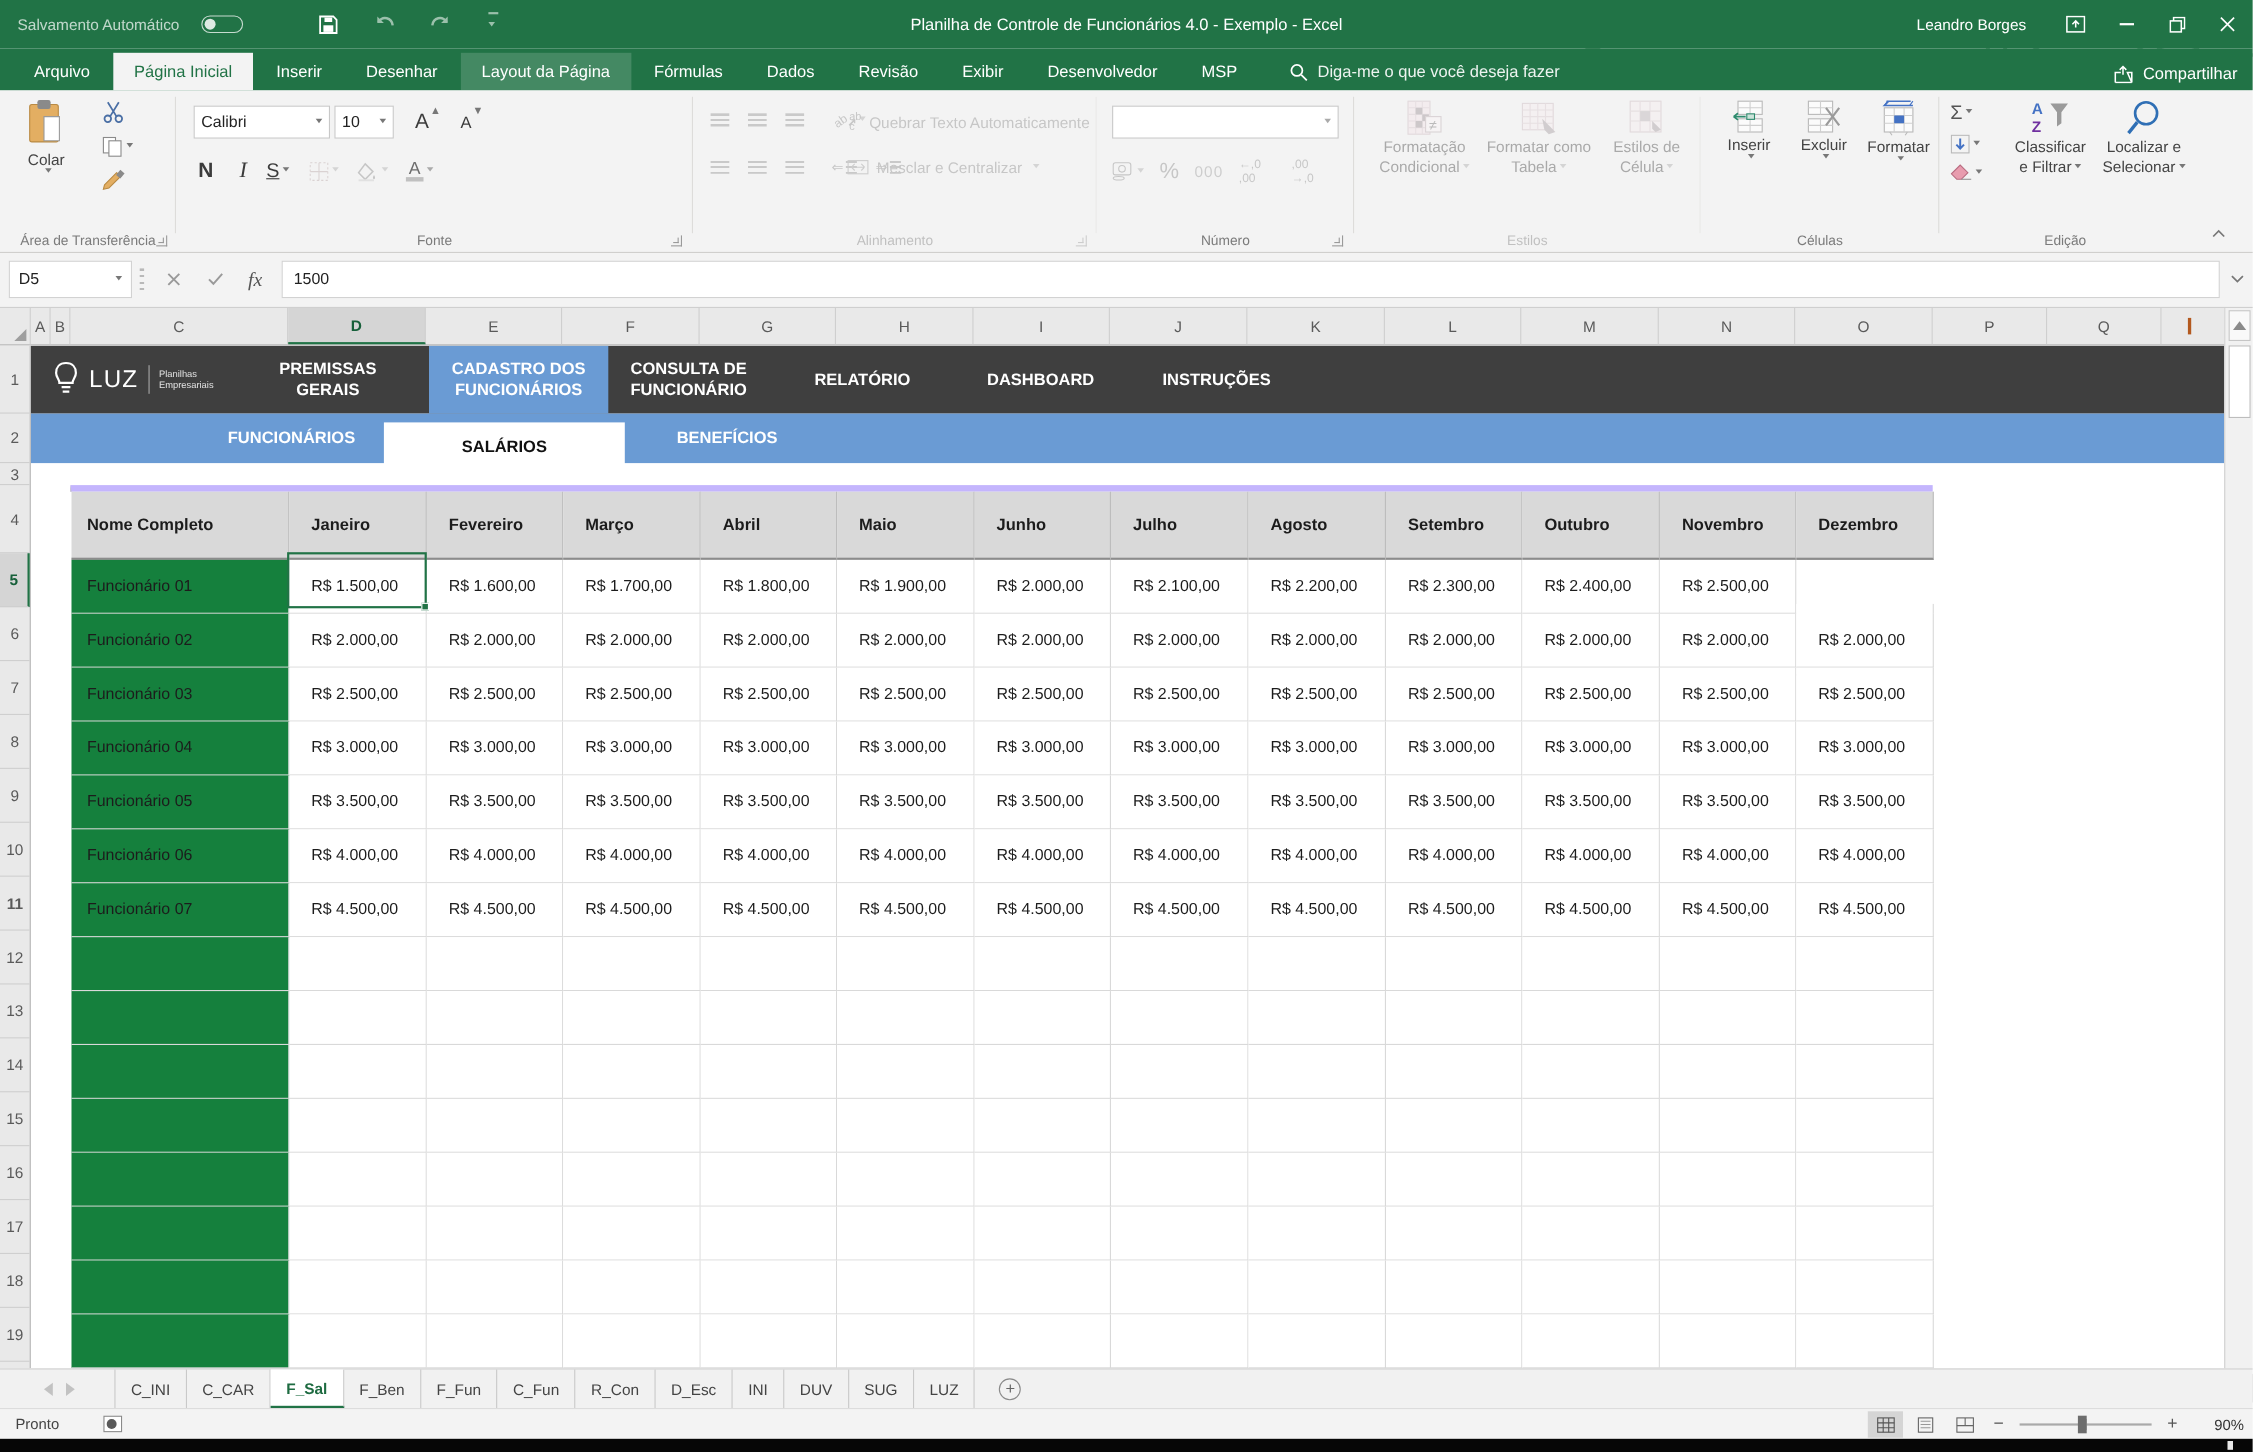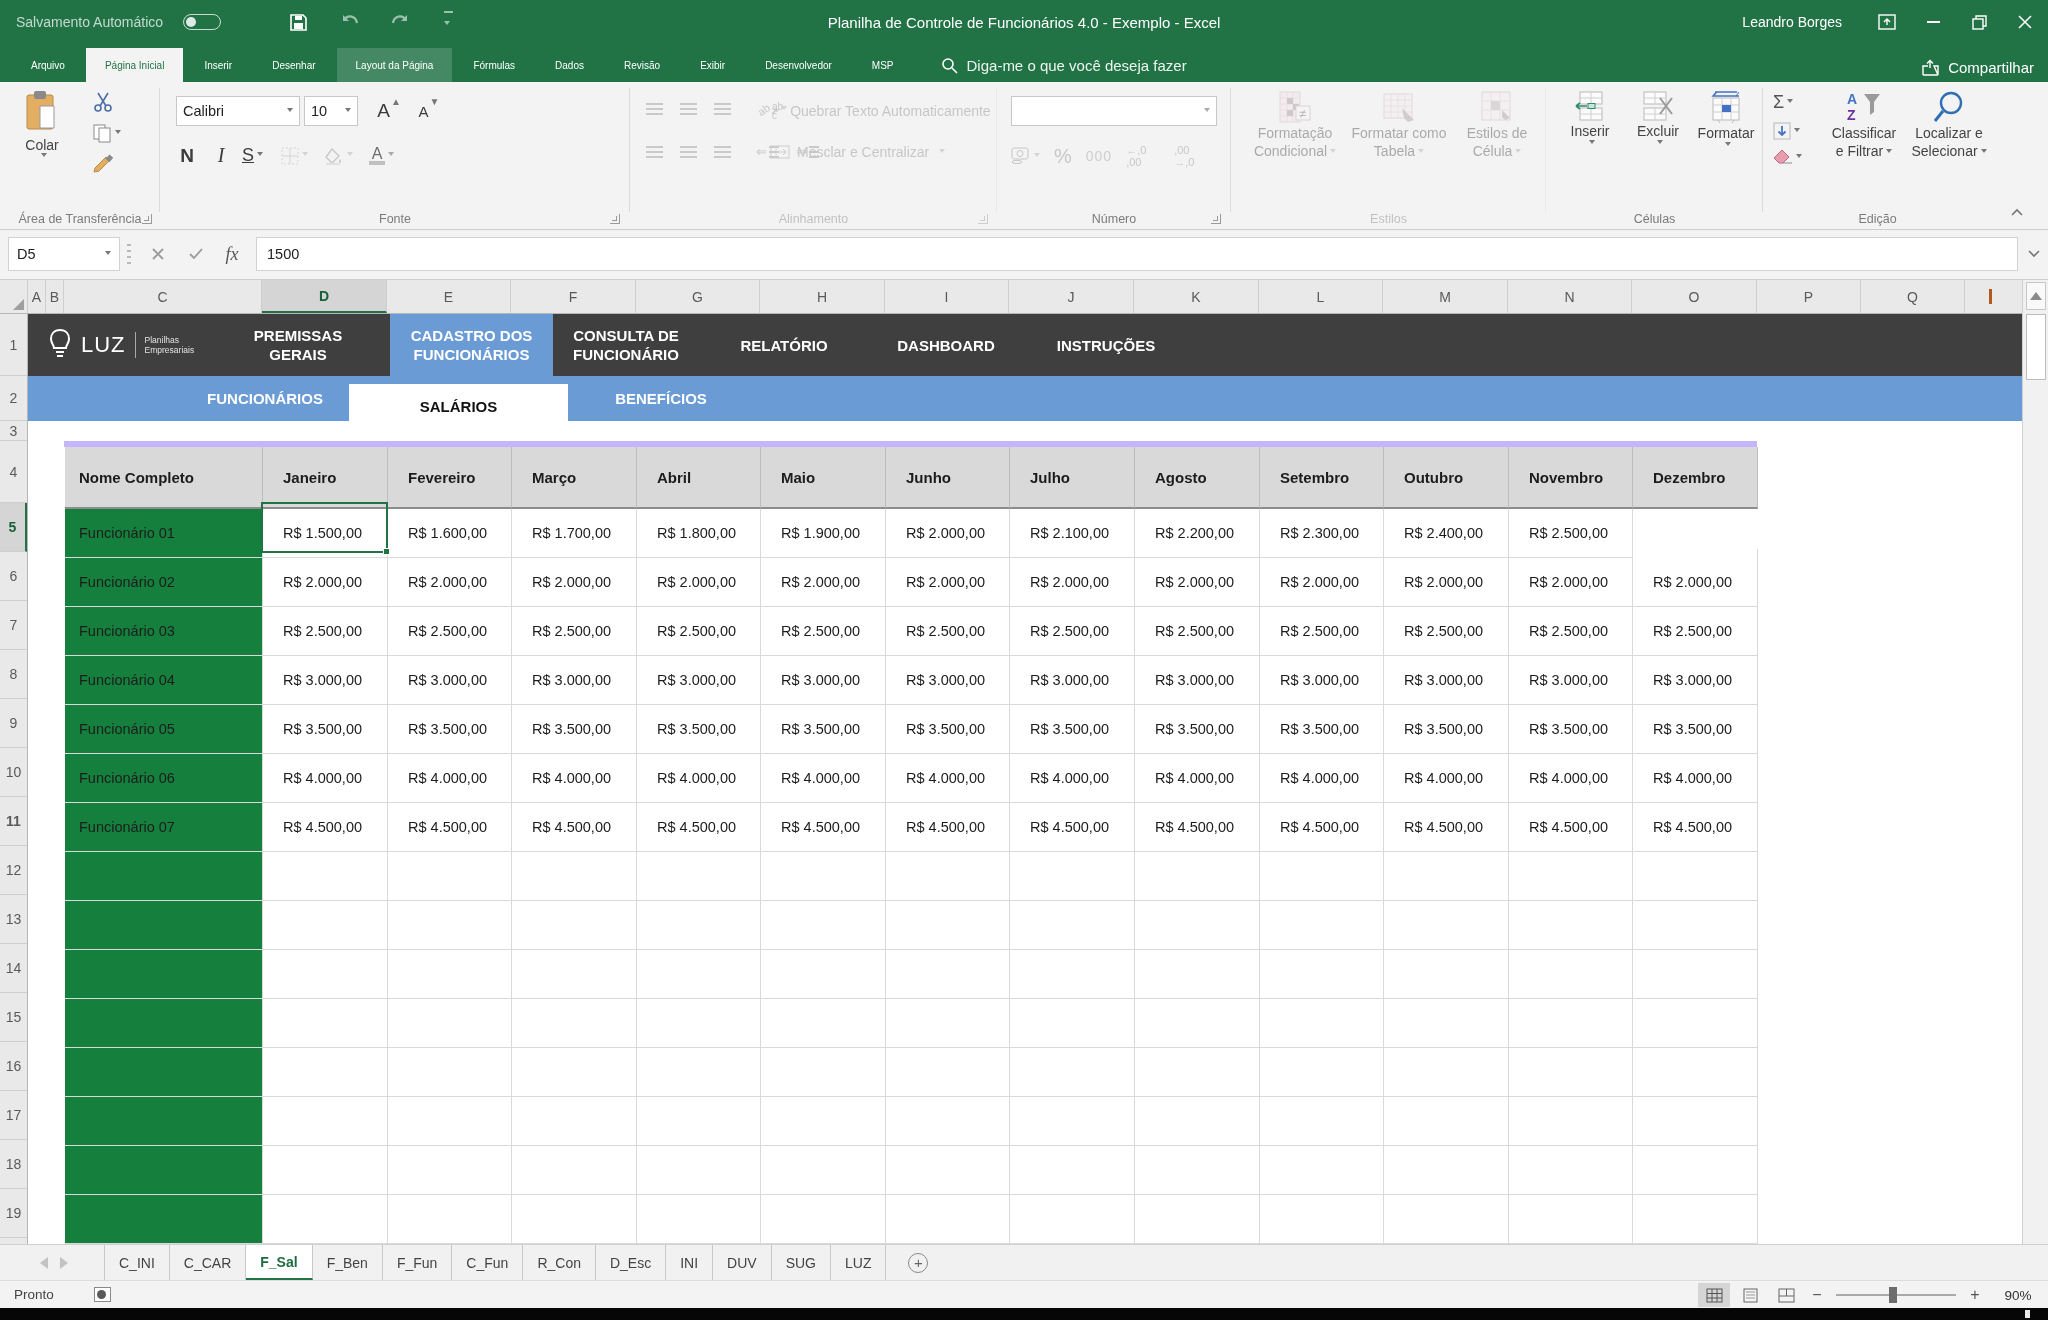--- a/index.html
+++ b/index.html
@@ -15,21 +15,21 @@
   .toggle .knob{position:absolute;left:2px;top:2px;width:10px;height:10px;border-radius:50%;background:rgba(255,255,255,.85)}
   .qatbtn{width:34px;height:30px;display:flex;align-items:center;justify-content:center;margin-left:8px}
   .muted{opacity:.55}
   #apptitle{position:absolute;left:0;right:0;top:0;height:44px;display:flex;align-items:center;justify-content:center;font-size:15px;pointer-events:none}
   #titleright{position:absolute;right:0;top:0;height:44px;display:flex;align-items:center}
   #username{font-size:14px;margin-right:22px}
   .winbtn{width:46px;height:44px;display:flex;align-items:center;justify-content:center}
 
   
   #tabrow{left:0;top:44px;width:2048px;height:38px;background:#217346;display:flex;align-items:flex-end;color:#fff;z-index:25}
-  .rtab{height:34px;display:flex;align-items:center;padding:0 19px;font-size:10px;margin-right:2px;white-space:nowrap}
+  .rtab{height:34px;display:flex;align-items:center;padding:0 19px;font-size:15px;margin-right:2px;white-space:nowrap}
   .rtab.active{background:#f3f3f3;color:#217346}
   .rtab.hover{background:rgba(255,255,255,.16)}
   #tellme{display:flex;align-items:center;gap:9px;margin-left:26px;height:34px;color:rgba(255,255,255,.92);font-size:15px}
   #share{position:absolute;right:14px;bottom:6px;display:flex;align-items:center;gap:8px;font-size:15px;color:#fff}
 
   
   #ribbon{left:0;top:82px;width:2048px;height:148px;background:#f3f3f3;border-bottom:1px solid #d0cfcd;z-index:20}
   .rgroup{position:absolute;top:0;height:130px}
   .rgsep{position:absolute;top:6px;width:1px;height:124px;background:#dddcda}
   .rglabel{position:absolute;top:130px;left:0;right:0;text-align:center;font-size:12.5px;color:#7b7b7b;white-space:nowrap}
@@ -116,21 +116,21 @@
   #ready{margin-left:14px;font-size:13.5px;color:#444}
   #macroicon{margin-left:40px;width:17px;height:15px;border:1px solid #8a8a8a;background:#fff;position:relative}
   #macroicon:before{content:"";position:absolute;left:2px;top:2px;width:9px;height:9px;border-radius:50%;background:#5a5a5a}
   #statusright{position:absolute;right:8px;top:0;height:28px;display:flex;align-items:center;gap:4px}
   .viewbtn{width:32px;height:24px;display:flex;align-items:center;justify-content:center}
   .viewbtn.sel{background:#d5d5d5}
   .zoomsym{width:22px;text-align:center;font-size:16px;color:#555}
   #zoomtrack{width:120px;height:2px;background:#a9a9a9;position:relative;margin:0 4px}
   #zoomtrack .tick{position:absolute;left:50%;top:-4px;width:1px;height:10px;background:#a9a9a9}
   #zoomthumb{position:absolute;left:44%;top:-7px;width:8px;height:16px;background:#6d6d6d}
-  #zoomlabel{width:44px;text-align:center;font-size:13.5px;color:#333;margin-left:6px}
+  #zoomlabel{width:44px;text-align:right;font-size:13.5px;color:#333;margin-left:6px}
 
   #blackstrip{left:0;top:1308px;width:2048px;height:12px;background:#060606;z-index:24}
   #blackstrip .tick{position:absolute;right:18px;top:2px;width:5px;height:8px;background:#e8e8e8}
 
   svg{display:block}
 </style>
 </head>
 <body>
 
 <svg id="titledeco" class="abs" viewBox="0 0 1008 82">

